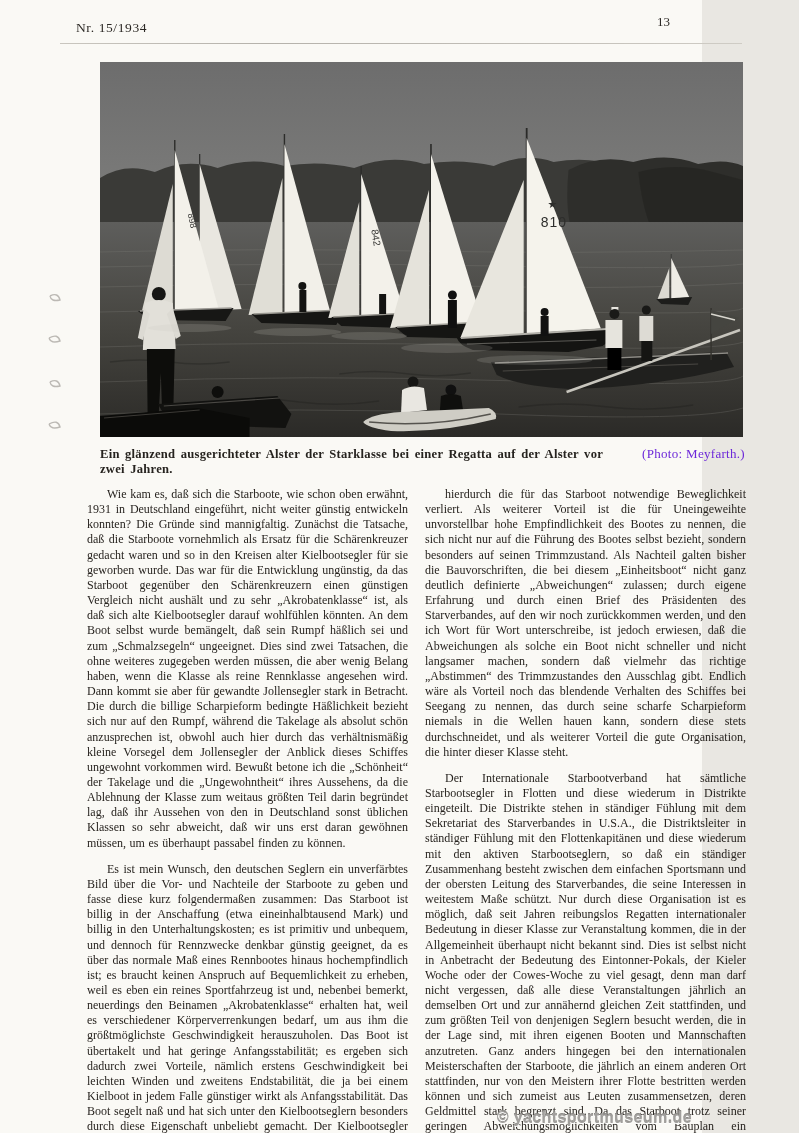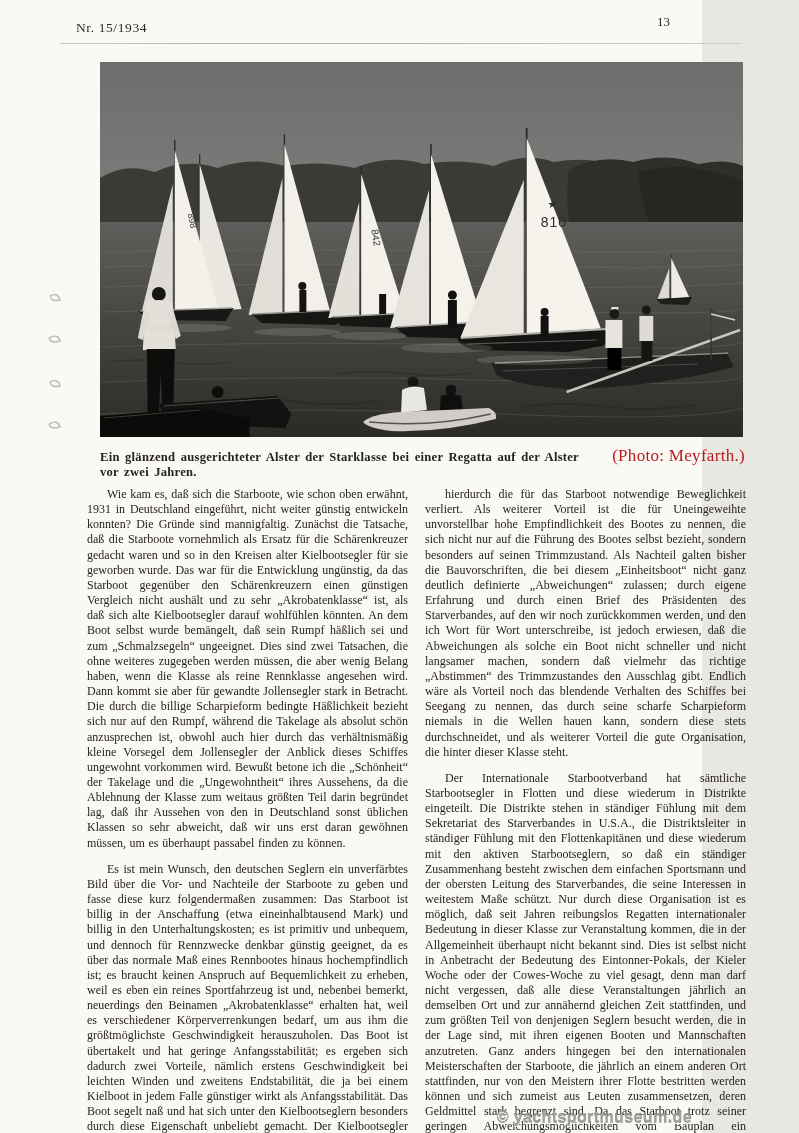--- a/index.html
+++ b/index.html
@@ -38,21 +38,21 @@
   
   .caption-row{
     position:absolute;left:100px;top:446px;width:645px;
     display:flex;justify-content:space-between;align-items:baseline;
   }
   .caption-text{
     font-size:12.6px;font-weight:700;letter-spacing:.25px;color:#26231f;
     word-spacing:2px;
   }
   .caption-credit{
-    font-size:17px;color:#b91c1c;white-space:nowrap;padding-left:14px;letter-spacing:.3px;
+    font-size:13px;color:#6d28d9;white-space:nowrap;padding-left:14px;letter-spacing:.3px;
   }
   
   .columns{
     position:absolute;left:87px;top:487px;width:659px;
     display:flex;gap:17px;
   }
   .col{width:321px;}
   .col p{
     margin:0 0 11px 0;
     font-size:12px;line-height:15.15px;

